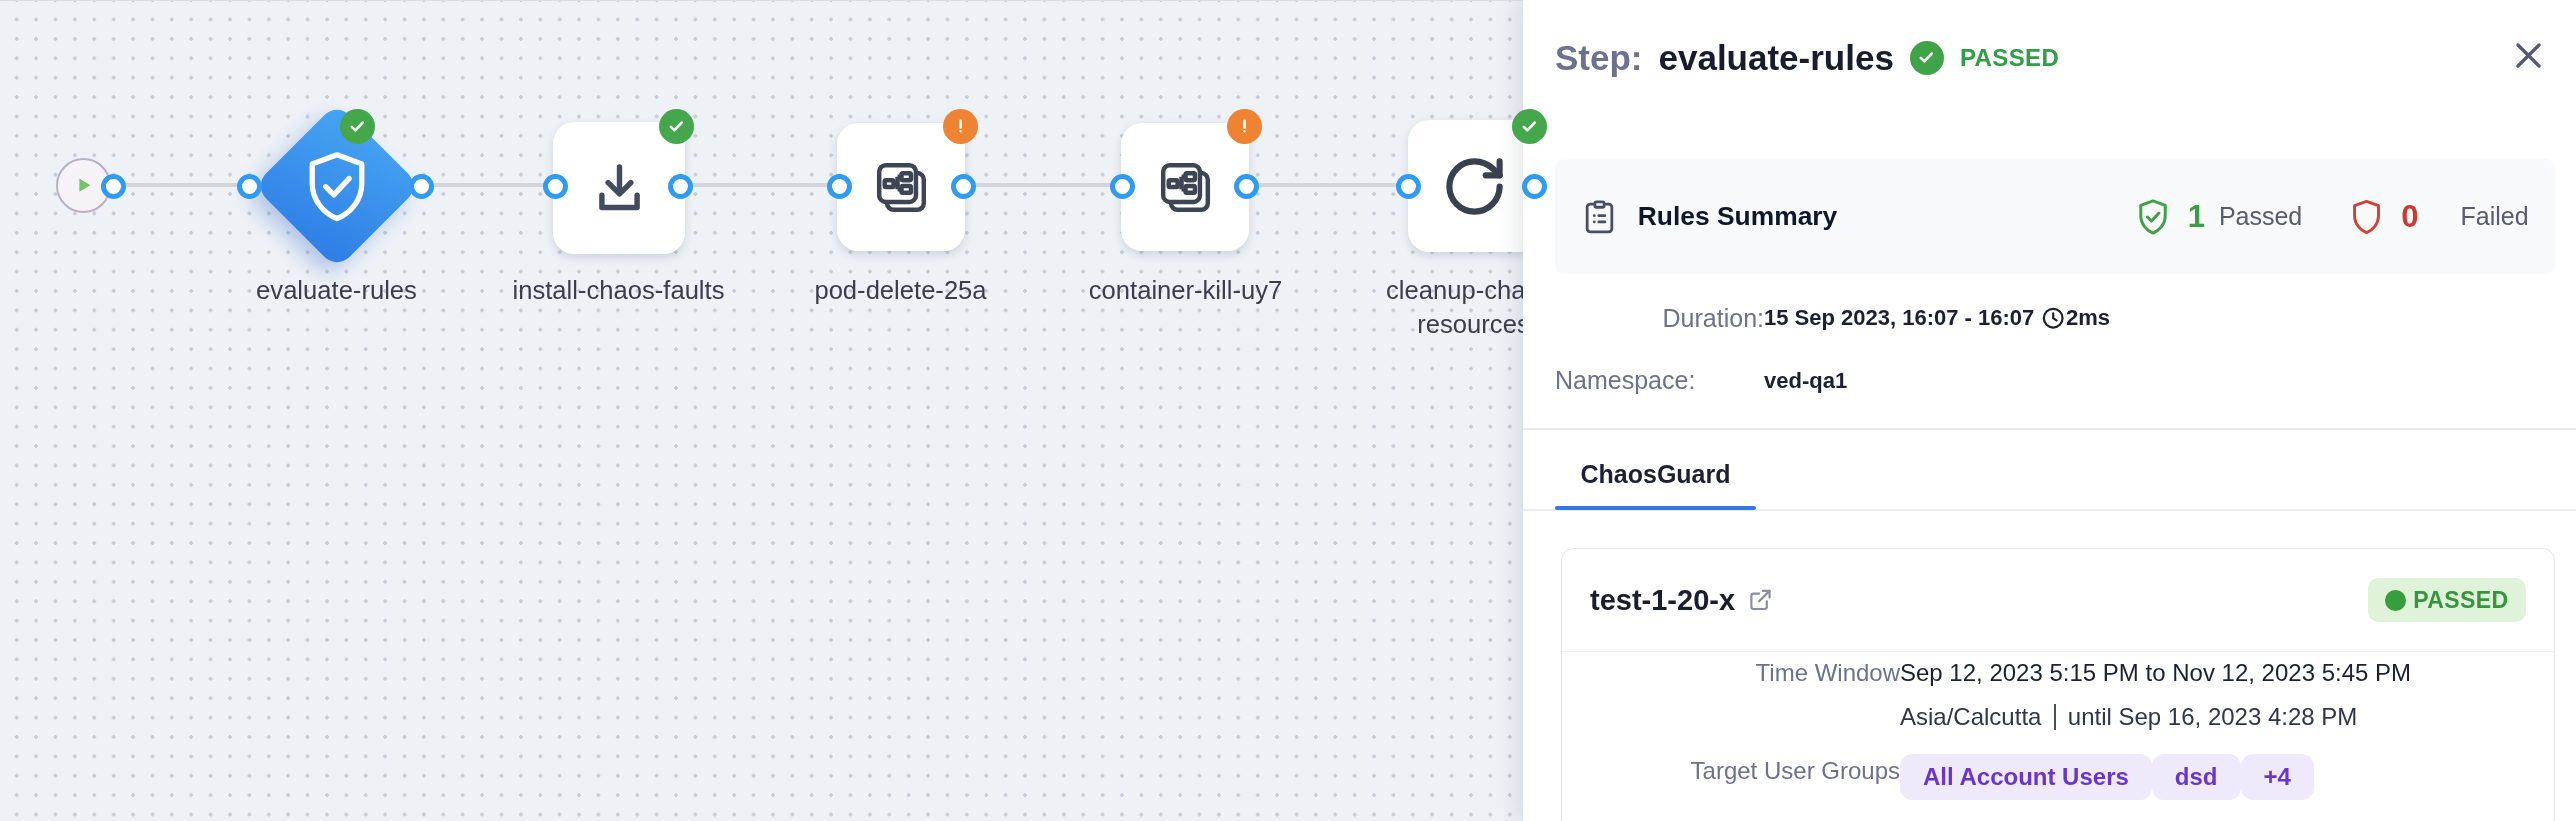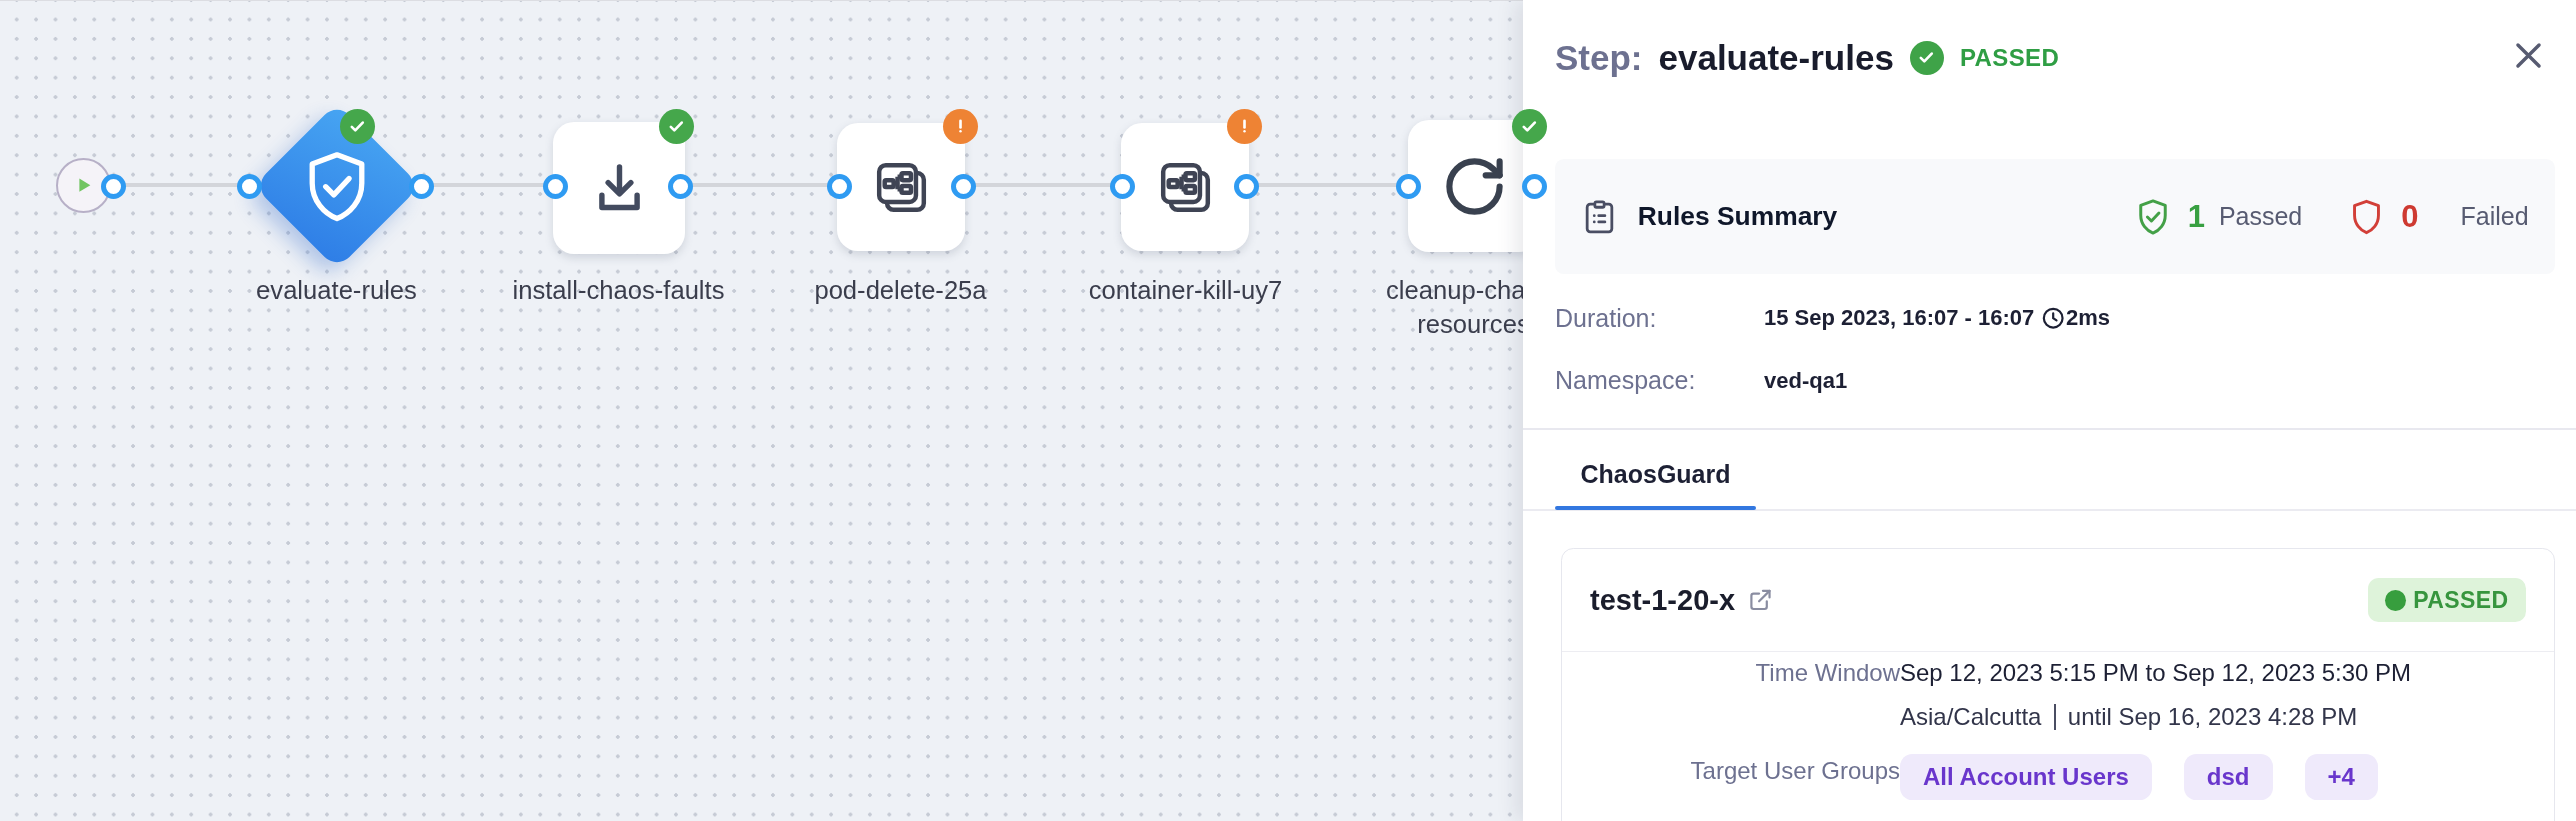--- a/index.html
+++ b/index.html
@@ -92,21 +92,21 @@
   }
   .pill-dot{width:21px;height:21px;border-radius:50%;background:#379e3e;}
   .pill-text{font-size:23px;font-weight:700;color:#37953e;letter-spacing:0.4px;}
   .card-row{display:flex;padding:0 0 0 66px;align-items:flex-start;}
   .row-label{width:272px;font-size:24px;color:#6d7190;padding-top:7px;flex:none;text-align:right;}
   .row-value{font-size:24px;color:#1d2034;}
   .tw-line1{font-weight:400;padding-top:7px;}
   .tw-line1 b{font-weight:400;}
   .tw-line2{padding-top:16px;color:#32354a;display:flex;align-items:center;gap:12.3px;}
   .tw-sep{width:1.8px;height:26.4px;background:#4a4d62;display:inline-block;}
-  .chips{display:flex;gap:32px;padding-top:3.5px;}
+  .chips{display:flex;gap:0;padding-top:3.5px;}
   .chip{
     height:46px;border-radius:12.3px;background:#efeafb;display:flex;align-items:center;
     padding:0 23px;font-size:24px;font-weight:700;color:#6936cc;
   }
   .card-row.groups{margin-top:19.4px;}
 </style>
 </head>
 <body>
 
 <div class="canvas">
@@ -244,21 +244,21 @@
       <span class="count-green">1</span>
       <span class="count-label">Passed</span>
       <svg width="41" height="44" viewBox="0 0 24 24" fill="none" stroke="#d23f38" stroke-width="1.7" stroke-linecap="round" stroke-linejoin="round">
         <path d="M12 2.8 L19 5.4 V11 C19 16.2 15.6 19.8 12 21.2 C8.4 19.8 5 16.2 5 11 V5.4 Z"></path>
       </svg>
       <span class="count-red">0</span>
       <span class="count-label" style="margin-right:0;margin-left:28px;">Failed</span>
     </div>
   </section>
 
-  <div class="kv-row" style="top:304px;">
+  <div class="kv-row" style="top:304px;text-align:right;">
     <span class="kv-label">Duration:</span>
     <span class="kv-value">
       <span>15 Sep 2023, 16:07 - 16:07</span>
       <svg width="26.4" height="26.4" viewBox="0 0 24 24" fill="none" stroke="#1d2034" stroke-width="2" stroke-linecap="round" style="margin-left:5.3px;">
         <circle cx="12" cy="12" r="8.5"></circle>
           <path d="M12 7.5 v4.5 l3 2"></path>
       </svg>
       <span>2ms</span>
     </span>
   </div>
@@ -287,21 +287,21 @@
         <span class="pill-text">PASSED</span>
       </span>
     </div>
 
     <div class="card-row">
       <span class="row-label">Time Window</span>
       <span class="row-value">
         <div class="tw-line1">
           <b>Sep 12, 2023 5:15 PM</b>
           <span>to</span>
-          <b>Sep 12, 2023 5:30 PM</b>
+          <b>Nov 12, 2023 5:45 PM</b>
         </div>
         <div class="tw-line2">
           <span>Asia/Calcutta</span>
           <span class="tw-sep"></span>
           <span>until Sep 16, 2023 4:28 PM</span>
         </div>
       </span>
     </div>
 
     <div class="card-row groups">

